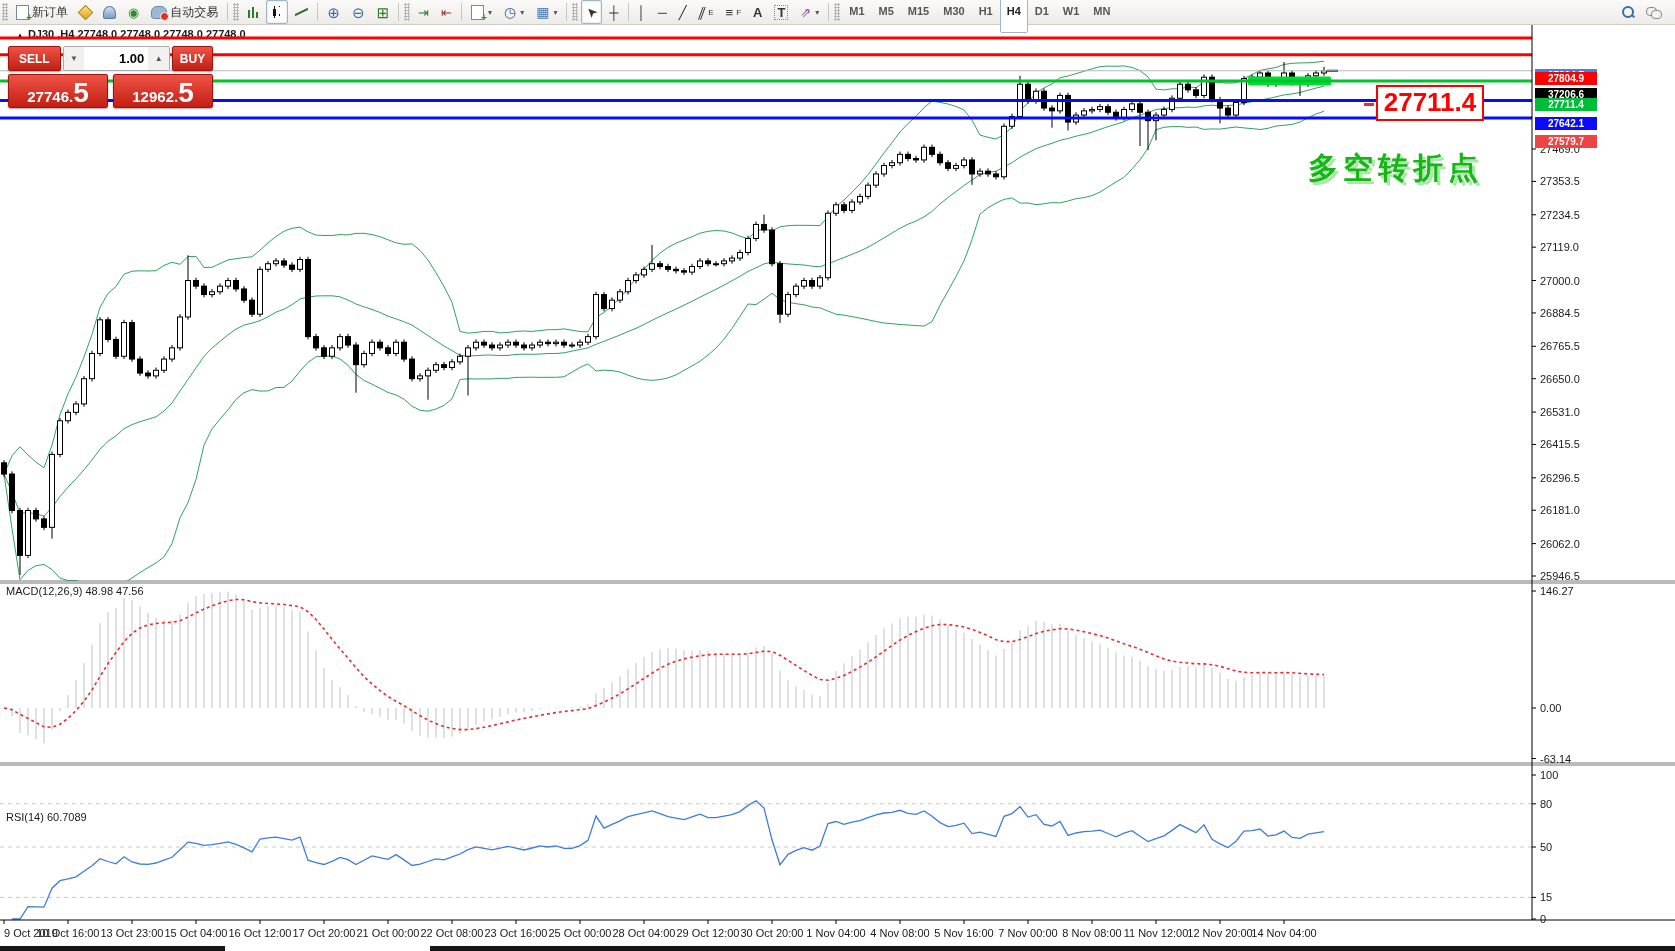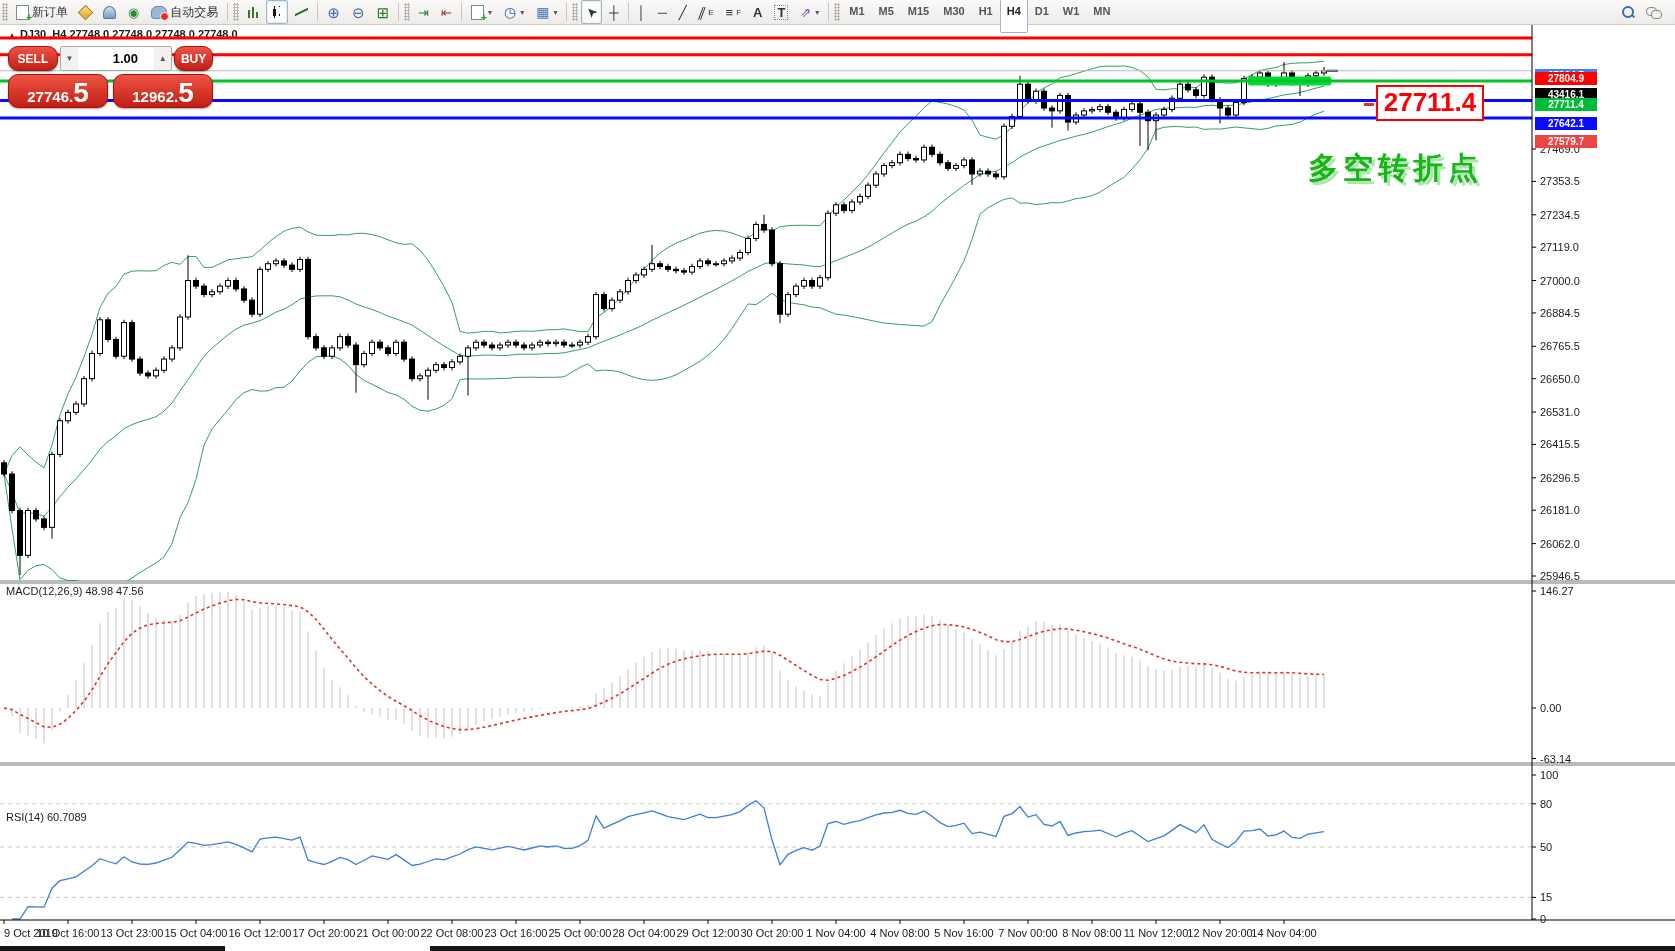--- a/index.html
+++ b/index.html
@@ -39,36 +39,36 @@
   .ic-line::before{content:"";position:absolute;left:-2px;top:5px;width:17px;height:2px;background:#2a6e2a;transform:rotate(-25deg);}
   .lens{position:relative;width:12px;height:12px;}
   .lens::before{content:"";position:absolute;left:0;top:0;width:8px;height:8px;border:2px solid #3b6ea5;border-radius:50%;}
   .lens::after{content:"";position:absolute;left:9px;top:9px;width:4px;height:2px;background:#3b6ea5;transform:rotate(45deg);}
   .chat{position:relative;width:15px;height:12px;}
   .chat::before,.chat::after{content:"";position:absolute;border:1px solid #8a8784;background:#f4f2ef;border-radius:4px;}
   .chat::before{left:0;top:1px;width:9px;height:7px;}
   .chat::after{left:5px;top:4px;width:9px;height:7px;}
   
   #chartwin{position:absolute;left:0;top:24px;width:1675px;height:927px;background:#fff;}
-  #chart-title{position:absolute;left:8px;top:4px;font-size:11px;font-weight:bold;color:#1a1a1a;z-index:5;}
+  #chart-title{position:absolute;left:16px;top:4px;font-size:11px;font-weight:bold;color:#1a1a1a;z-index:5;}
   #chart-title .tri{font-size:8px;margin-right:4px;}
   svg#plot{position:absolute;left:0;top:0;z-index:8;}
   
   .tag{position:absolute;left:1535px;width:62px;height:13px;color:#fff;font-size:10px;font-weight:bold;
        text-align:center;line-height:13px;z-index:12;}
   
   #trade{position:absolute;left:8px;top:22px;width:205px;z-index:20;font-weight:bold;}
   #trade .row1{display:flex;height:25px;gap:2px;}
-  .redbtn{background:linear-gradient(#ef5346,#c21f14);border:1px solid #9e150c;border-radius:10px;color:#fff;
+  .redbtn{background:linear-gradient(#ef5346,#c21f14);border:1px solid #9e150c;border-radius:2px;color:#fff;
      display:flex;align-items:center;justify-content:center;box-shadow:0 1px 2px rgba(0,0,0,.35);}
   #sell-btn{width:52px;font-size:12px;}
   #buy-btn{width:40px;font-size:12px;}
   .spin{display:flex;border:1px solid #aaa;background:#fff;border-radius:2px;overflow:hidden;}
   .spin .arr{width:22px;display:flex;align-items:center;justify-content:center;background:#f2f1ef;color:#555;font-size:8px;}
-  .spin input{width:58px;border:0;outline:0;text-align:right;font-size:13px;font-weight:bold;font-family:"Liberation Sans",sans-serif;padding-right:16px;}
+  .spin input{width:58px;border:0;outline:0;text-align:right;font-size:13px;font-weight:bold;font-family:"Liberation Sans",sans-serif;padding-right:4px;}
   #trade .row2{display:flex;gap:5px;margin-top:3px;height:34px;}
   .pricebox{flex:1;display:flex;align-items:flex-end;justify-content:center;padding-bottom:3px;}
   .pricebox .main{font-size:15px;line-height:15px;}
   .pricebox .dot{font-size:15px;line-height:15px;}
   .pricebox .big{font-size:28px;line-height:22px;}
   
   .pane-label{position:absolute;font-size:11px;color:#1a1a1a;z-index:9;}
   
   #callout{position:absolute;left:1376px;top:61px;width:104px;height:32px;border:2px solid #ff0000;background:#fff;
      color:#ff0000;font-size:26px;font-weight:bold;text-align:center;line-height:31px;z-index:15;}
@@ -865,21 +865,21 @@
     <div class="pane-label" style="left:6px;top:561px;"><span id="macd-label-text">MACD(12,26,9) 48.98 47.56</span></div>
     <div class="pane-label" style="left:6px;top:744px;margin-top:43px;">RSI(14) 60.7089</div>
 
     <div id="callout-dash"></div>
     <div id="callout">27711.4</div>
     <div id="cjk-note">多空转折点</div>
 
     <div id="tags">
         <div class="tag" style="background: #3b82f6; top: 45px;">27864.7</div>
         <div class="tag" style="background: rgb(255, 0, 0); top: 47.7936px;">27804.9</div>
-        <div class="tag" style="background: rgb(0, 0, 0); top: 63.7517px;">43416.1</div>
+        <div class="tag" style="background: rgb(0, 0, 0); top: 63.7517px;">37206.6</div>
         <div class="tag" style="background: rgb(0, 189, 56); top: 74.0166px;">27711.4</div>
         <div class="tag" style="background: rgb(10, 10, 255); top: 93.4524px;">27642.1</div>
         <div class="tag" style="background: #ef4444; top: 110.953px;">27579.7</div>
       </div>
   </div>
 
   <div id="bottom-strip-a"></div>
   <div id="bottom-strip-b"></div>
 </div>
 

